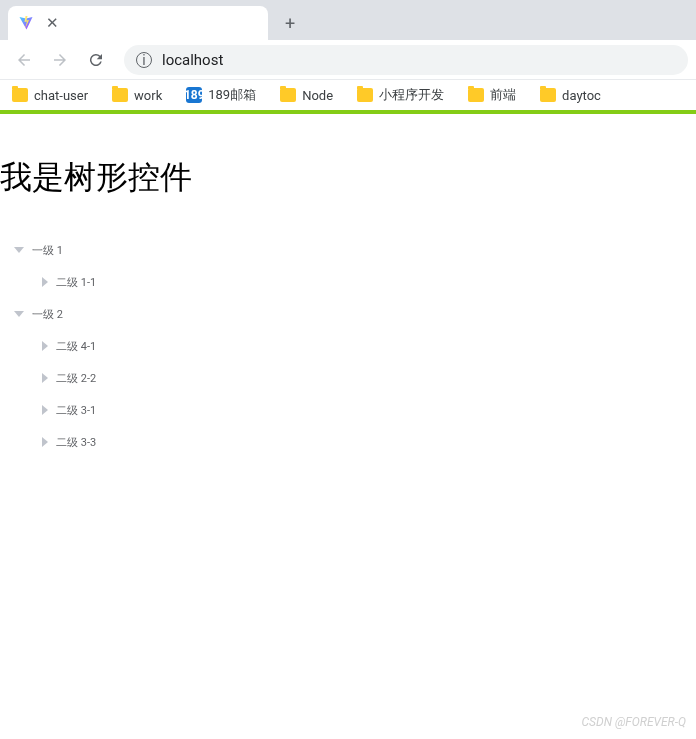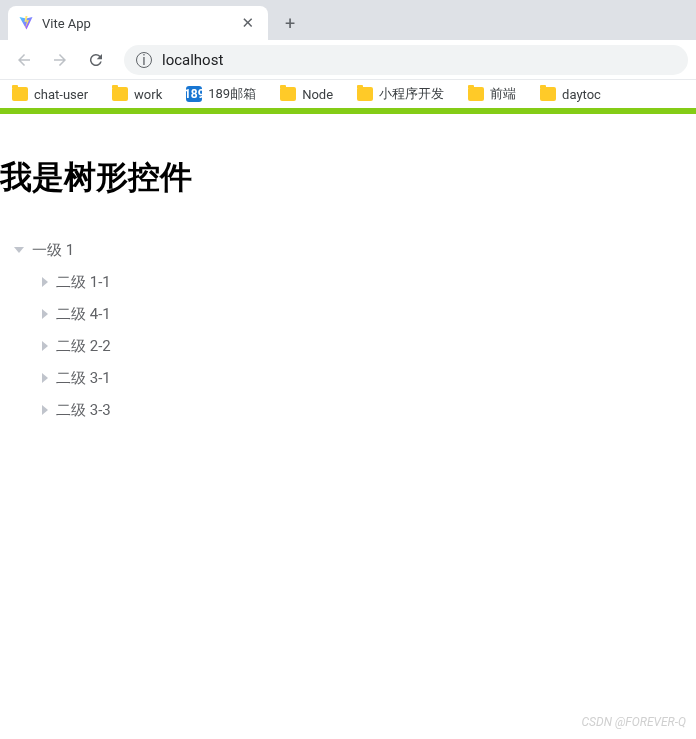--- a/index.html
+++ b/index.html
@@ -93,21 +93,21 @@
       align-items: center;
       justify-content: center;
       width: 16px;
       height: 16px;
       border: 1.5px solid #5f6368;
       border-radius: 50%;
     }
     .bookmarks-bar {
       height: 34px;
       background: #fff;
-      border-bottom: 6px solid #84cc16;
+      border-bottom: 4px solid #84cc16;
       display: flex;
       align-items: center;
       padding: 0 12px;
       gap: 24px;
       font-size: 13px;
       color: #3c4043;
     }
     .bookmark {
       display: flex;
       align-items: center;
@@ -142,27 +142,27 @@
       font-weight: bold;
       display: flex;
       align-items: center;
       justify-content: center;
     }
     .content {
       padding: 20px 0 0 0;
     }
     .page-title {
       font-size: 32px;
-      font-weight: 700;
+      font-weight: 400;
       color: #000;
       margin: 22px 0 34px 0;
     }
     .tree {
       color: #606266;
-      font-size: 15px;
+      font-size: 11px;
     }
     .tree-node {
       display: flex;
       align-items: center;
       height: 32px;
       cursor: pointer;
     }
     .tree-arrow {
       width: 0;
       height: 0;
@@ -202,21 +202,20 @@
           <stop offset="100%" stop-color="#bd34fe"></stop>
         </linearGradient>
         <linearGradient id="vg2" x1="0%" y1="0%" x2="100%" y2="100%">
           <stop offset="0%" stop-color="#ffea83"></stop>
           <stop offset="100%" stop-color="#ffdd35"></stop>
         </linearGradient>
       </defs>
       <path fill="url(#vg1)" d="M29 4 L17 29 L3 4 L16 7 Z"></path>
       <path fill="url(#vg2)" d="M15 2 L13 14 L18 13 L14 28 L22 10 L17 11 L19 2 Z"></path>
     </svg>
-    <span class="tab-title">Vite App</span>
     <span class="tab-close">✕</span>
   </div>
   <div class="new-tab">+</div>
 </div>
 
 <div class="toolbar">
   <div class="nav-btn disabled">
     <svg width="18" height="18" viewBox="0 0 24 24">
         <path fill="currentColor" d="M20 11H7.8l5.6-5.6L12 4l-8 8 8 8 1.4-1.4L7.8 13H20z"></path>
       </svg>
@@ -272,20 +271,24 @@
   <h1 class="page-title">我是树形控件</h1>
   <div class="tree" id="tree-root">
       <div class="tree-node tree-l1">
         <div class="tree-arrow expanded"></div>
         <span>一级 1</span>
       </div>
       <div class="tree-node tree-l2">
         <div class="tree-arrow collapsed"></div>
         <span>二级 1-1</span>
       </div>
+      <div class="tree-node tree-l1">
+        <div class="tree-arrow expanded"></div>
+        <span>一级 2</span>
+      </div>
       <div class="tree-node tree-l2">
         <div class="tree-arrow collapsed"></div>
         <span>二级 4-1</span>
       </div>
       <div class="tree-node tree-l2">
         <div class="tree-arrow collapsed"></div>
         <span>二级 2-2</span>
       </div>
       <div class="tree-node tree-l2">
         <div class="tree-arrow collapsed"></div>

